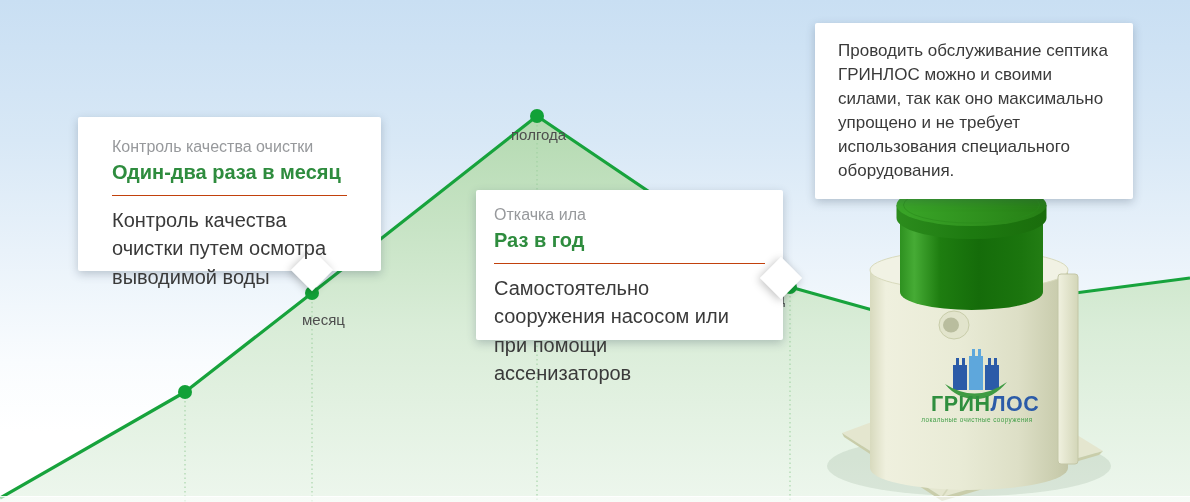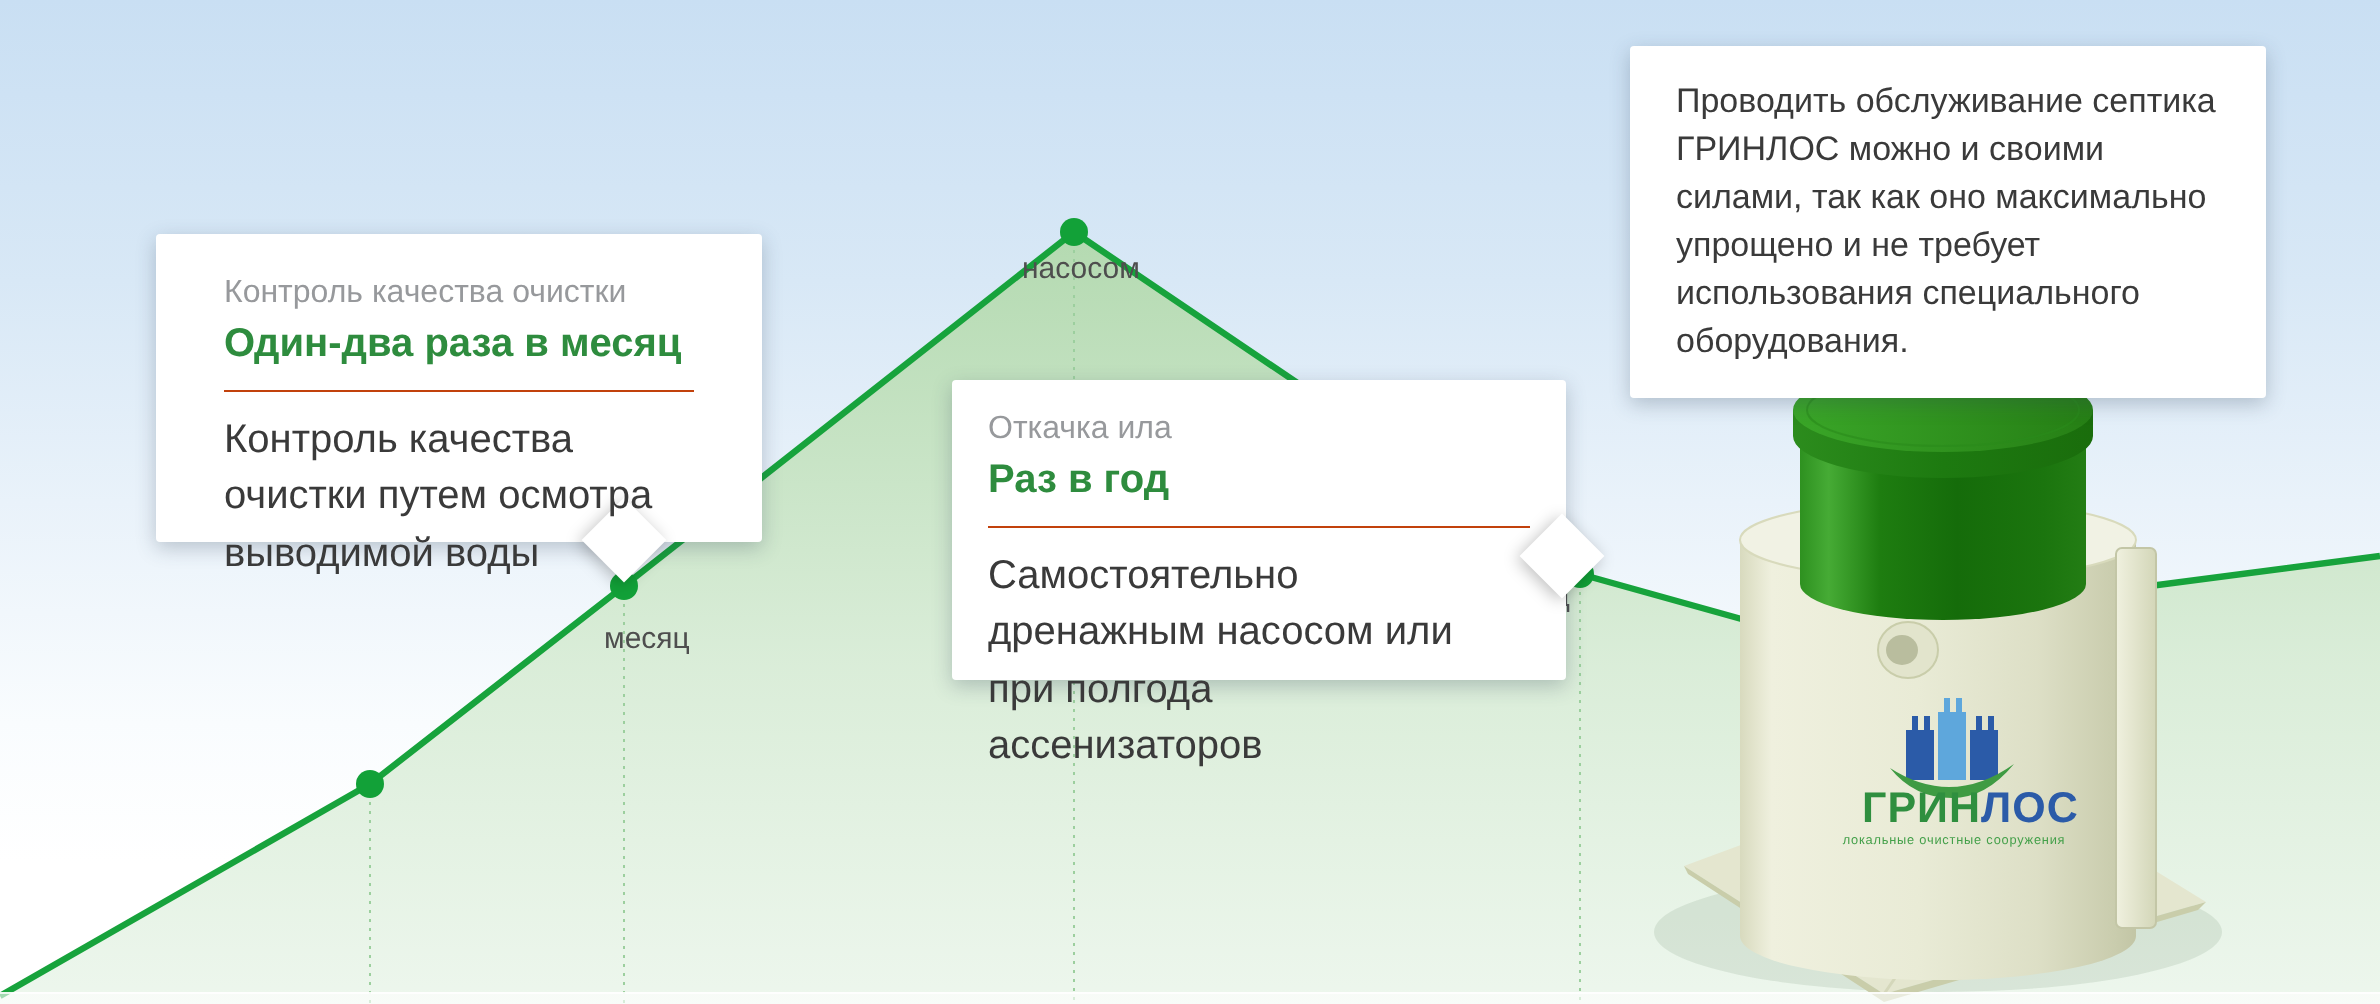--- a/index.html
+++ b/index.html
@@ -64,21 +64,21 @@
     <path d="M0,498 L185,392 L312,293 L537,116 L790,287 L955,333 L1075,293 L1190,278" fill="none" stroke="#17a33c" stroke-width="3.2" stroke-linejoin="round"></path>
     <g fill="#12a138">
       <circle cx="185" cy="392" r="7"></circle>
       <circle cx="312" cy="293" r="7"></circle>
       <circle cx="537" cy="116" r="7"></circle>
       <circle cx="790" cy="287" r="7"></circle>
     </g>
   </svg>
 
   <div class="point-label" id="label-month">месяц</div>
-  <div class="point-label" id="label-halfyear">насосом</div>
+  <div class="point-label" id="label-halfyear">полгода</div>
   <div class="point-label" id="label-year">год</div>
 
   <svg class="tank-svg" viewBox="0 0 300 334" xmlns="http://www.w3.org/2000/svg">
     <defs>
       <linearGradient id="bodyGrad" x1="0" y1="0" x2="1" y2="0">
         <stop offset="0" stop-color="#d8dabe"></stop>
           <stop offset="0.08" stop-color="#eff0de"></stop>
         <stop offset="0.45" stop-color="#e9ebd6"></stop>
           <stop offset="0.75" stop-color="#dddfc6"></stop>
         <stop offset="0.95" stop-color="#c9ccad"></stop>
@@ -146,19 +146,19 @@
     <div class="tail tail-down"></div>
     <div class="card-title">Контроль качества очистки</div>
     <div class="card-heading">Один-два раза в месяц</div>
     <div class="card-body">Контроль качества очистки путем осмотра выводимой воды</div>
   </div>
 
   <div class="card" id="card-pumping">
     <div class="tail tail-right"></div>
     <div class="card-title">Откачка ила</div>
     <div class="card-heading">Раз в год</div>
-    <div class="card-body">Самостоятельно дренажным насосом или при полгода ассенизаторов</div>
+    <div class="card-body">Самостоятельно сооружения насосом или при помощи ассенизаторов</div>
   </div>
 
   <div class="card" id="card-note">Проводить обслуживание септика ГРИНЛОС можно и своими силами, так как оно максимально упрощено и не требует использования специального оборудования.</div>
 
   <div class="bottom-strip"></div>
 </div>
 
 </body></html>

